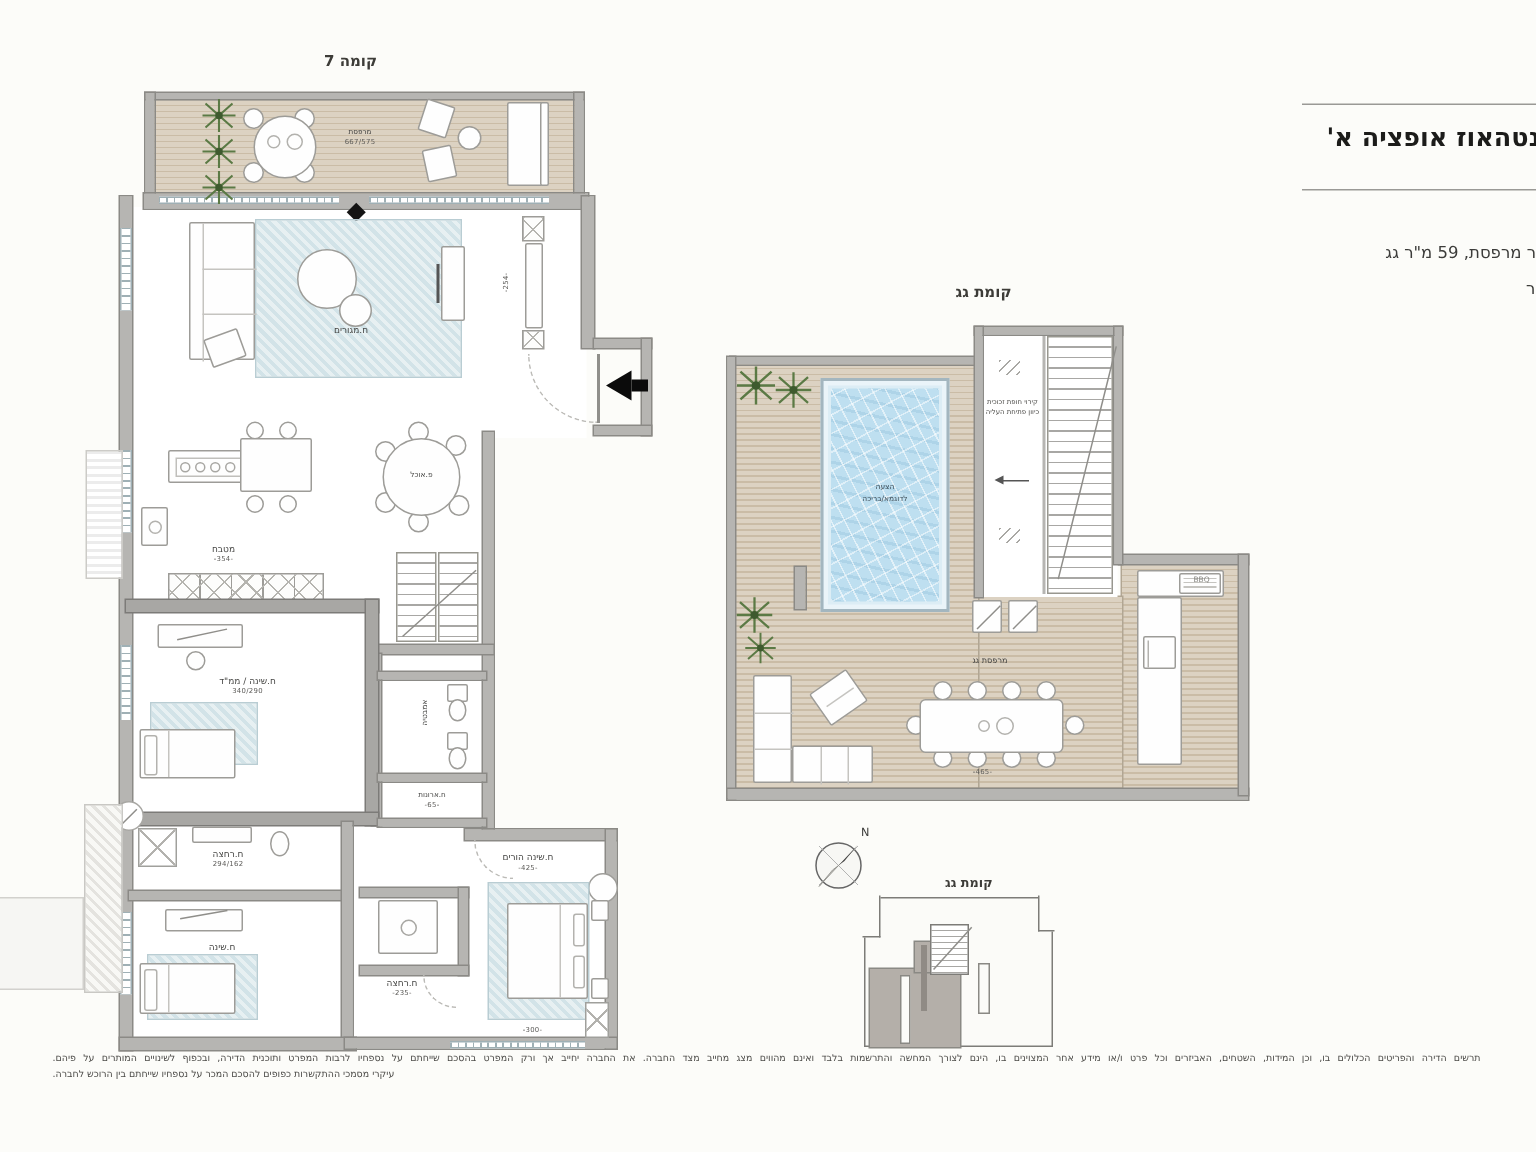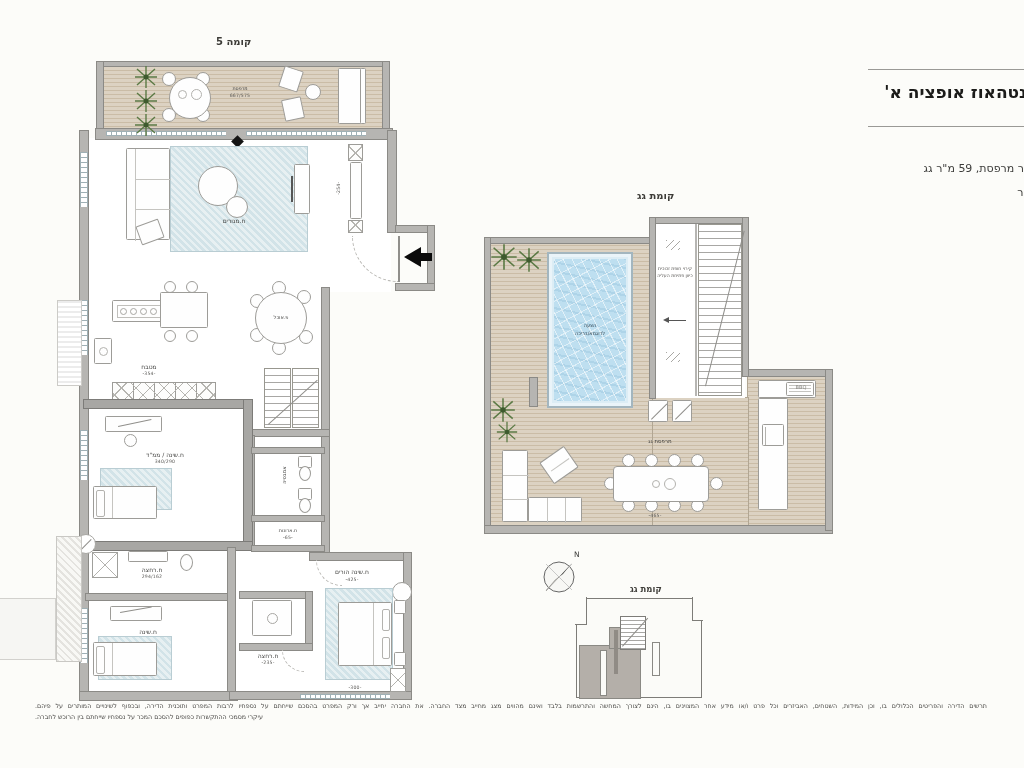--- a/index.html
+++ b/index.html
@@ -37,21 +37,21 @@
 <body>
 
 <div id="canvas">
 
   <div class="hr" style="left:868px;top:69px;width:156px"></div>
   <div class="abs" style="left:866px;top:82px;width:172px;text-align:right;font-size:17px;font-weight:700;color:#1c1c1a;direction:rtl">פנטהאוז אופציה א'</div>
   <div class="hr" style="left:868px;top:126px;width:156px"></div>
   <div class="abs" style="left:866px;top:162px;width:158px;text-align:right;font-size:11px;color:#3c3c3a;direction:rtl">ר מרפסת, 59 מ"ר גג</div>
   <div class="abs" style="left:866px;top:186px;width:160px;text-align:right;font-size:11px;color:#3c3c3a;direction:rtl">יר</div>
 
-  <div class="ptitle" style="left:216px;top:36px">קומה 5</div>
+  <div class="ptitle" style="left:216px;top:36px">קומה 7</div>
 
   <div class="base" style="left:88px;top:138px;width:303px;height:154px"></div>
   <div class="base" style="left:88px;top:290px;width:240px;height:118px"></div>
   <div class="base" style="left:88px;top:405px;width:240px;height:290px"></div>
   <div class="base" style="left:232px;top:552px;width:175px;height:143px"></div>
 
   <div class="deck" style="left:101px;top:67px;width:284px;height:63px"></div>
   <div class="wall" style="left:97px;top:62px;width:292px;height:4px"></div>
   <div class="wall" style="left:97px;top:62px;width:6px;height:69px"></div>
   <div class="wall" style="left:383px;top:62px;width:6px;height:69px"></div>

